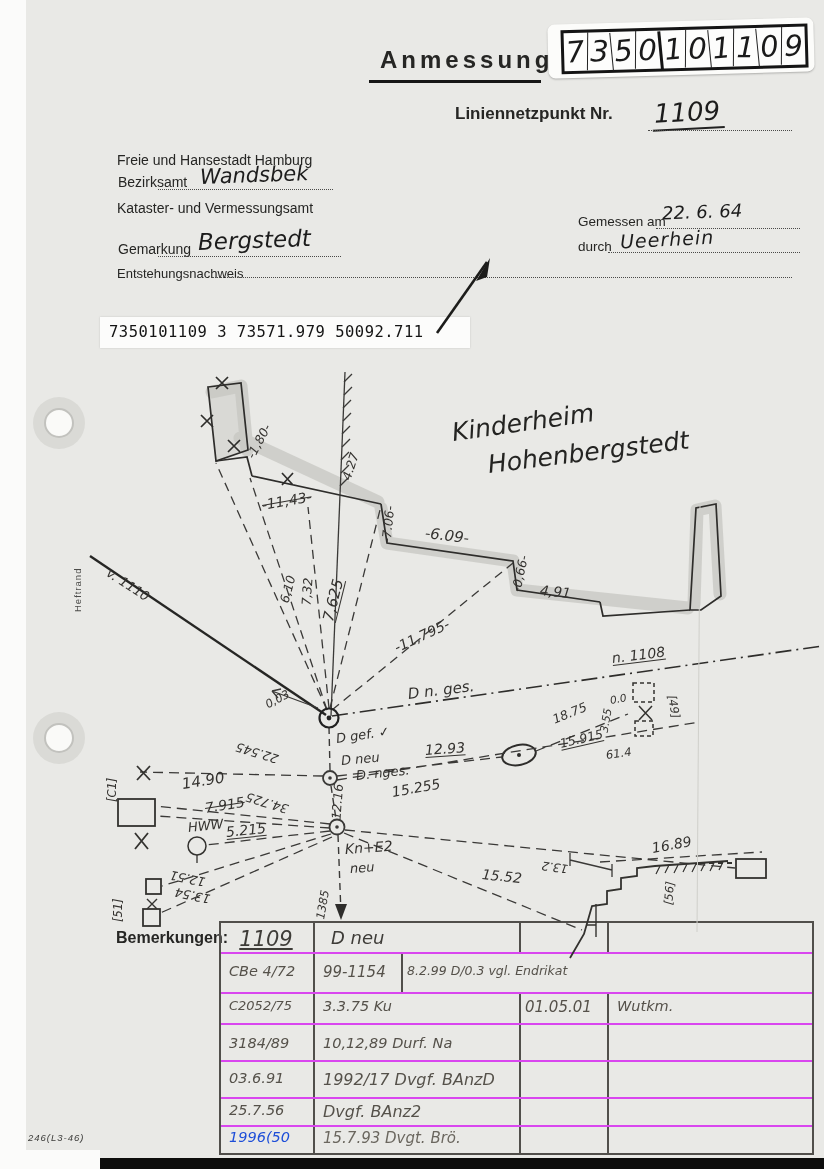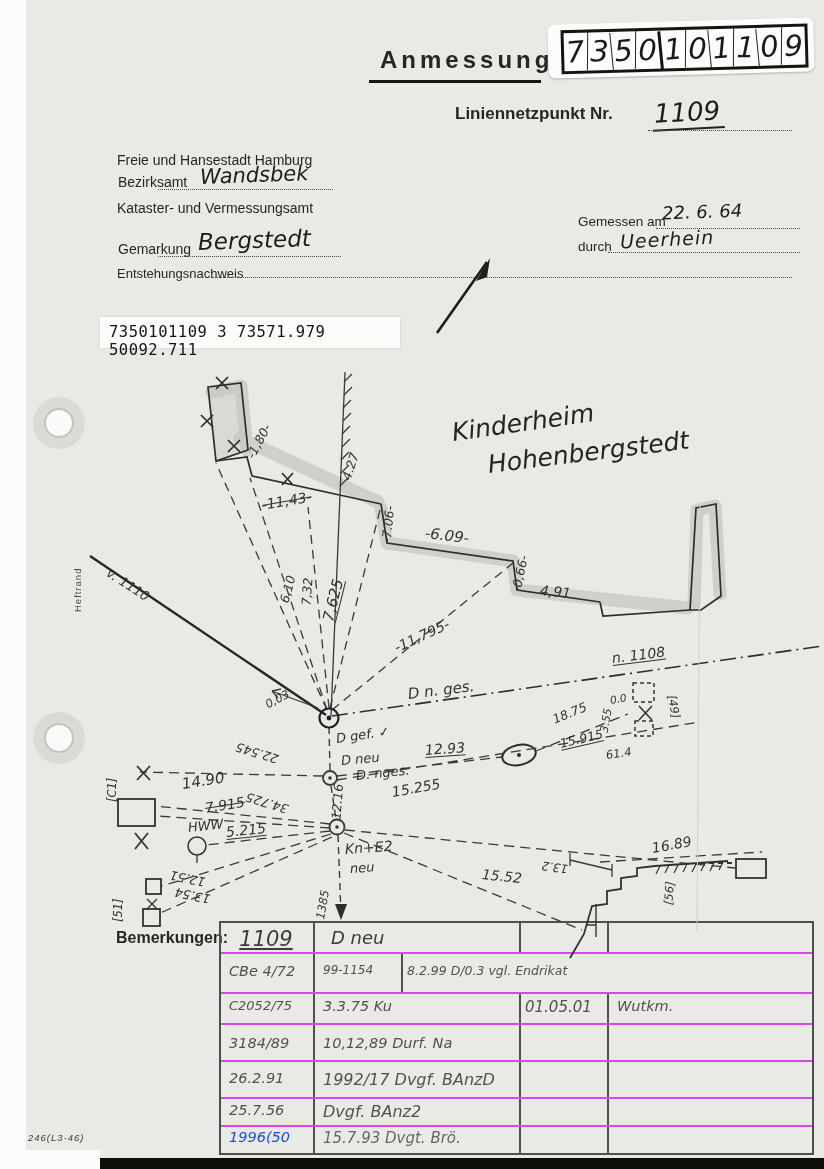--- a/index.html
+++ b/index.html
@@ -28,21 +28,21 @@
          transform:rotate(-1.6deg);box-shadow:0 1px 2px rgba(0,0,0,.25);z-index:3;}
   .idgrid{position:absolute;left:13px;top:6px;display:flex;border:3px solid #141414;background:#fdfdfc;}
   .idgrid .d{width:23px;height:38px;border-left:1.5px solid #222;display:flex;align-items:center;
              justify-content:center;font-family:"DejaVu Sans",sans-serif;font-style:italic;
              font-size:29px;color:#1a1a1a;}
   .idgrid .d:first-child{border-left:none;}
   .idgrid .d.heavy{border-left:3px solid #141414;}
   .idgrid .d:nth-child(odd){transform:rotate(-4deg);}
   .idgrid .d:nth-child(even){transform:rotate(2deg);}
   
-  .coord{left:100px;top:317px;width:300px;height:31px;background:#fcfcfb;z-index:3;
+  .coord{left:100px;top:317px;width:370px;height:31px;background:#fcfcfb;z-index:3;
          box-shadow:0 0 2px rgba(0,0,0,.15);}
   .coord span{position:absolute;left:9px;top:6px;font-size:15.5px;letter-spacing:.5px;color:#141414;}
   
   .rtable{left:219px;top:921px;width:591px;border:2.5px solid #514f4b;z-index:2;background:transparent;}
   .rrow{display:flex;border-top:2px solid #d946ef;}
   .rrow:first-child{border-top:none;}
   .rcell{border-left:2px solid #514f4b;overflow:visible;box-sizing:border-box;
          font-family:"DejaVu Sans",sans-serif;font-style:italic;color:#55514a;
          font-size:14.5px;padding:4px 2px 0 8px;white-space:nowrap;}
   .rcell:first-child{border-left:none;}
@@ -248,37 +248,37 @@
 
 <div class="abs rtable">
   <div class="rrow" style="height:29px;">
     <div class="rcell c1" style="font-size:21px;text-align:center;padding-left:0;color:#3e3c38;"><span class="und">1109</span></div>
     <div class="rcell c2" style="font-size:18px;padding-left:16px;color:#3e3c38;">D neu</div>
     <div class="rcell c3"></div>
     <div class="rcell c4"></div>
   </div>
   <div class="rrow" style="height:38px;">
     <div class="rcell c1" style="padding-top:9px;">CBe 4/72</div>
-    <div class="rcell c3" style="padding-top:9px;font-size:12px;">99-1154</div>
+    <div class="rcell c3" style="padding-top:9px;font-size:15px;">99-1154</div>
     <div class="rcell c4" style="padding-top:9px;font-size:12.5px;padding-left:4px;">8.2.99 D/0.3 vgl. Endrikat</div>
   </div>
   <div class="rrow" style="height:29px;">
     <div class="rcell c1" style="font-size:13px;">C2052/75</div>
     <div class="rcell c2">3.3.75 Ku</div>
     <div class="rcell c3" style="font-size:15px;padding-left:4px;">01.05.01</div>
     <div class="rcell c4">Wutkm.</div>
   </div>
   <div class="rrow" style="height:35px;">
     <div class="rcell c1" style="padding-top:10px;">3184/89</div>
     <div class="rcell c2" style="padding-top:10px;">10,12,89 Durf. Na</div>
     <div class="rcell c3"></div>
     <div class="rcell c4"></div>
   </div>
   <div class="rrow" style="height:35px;">
-    <div class="rcell c1" style="padding-top:8px;">26.2.91</div>
+    <div class="rcell c1" style="padding-top:8px;">03.6.91</div>
     <div class="rcell c2" style="padding-top:8px;font-size:16px;">1992/17 Dvgf. BAnzD</div>
     <div class="rcell c3"></div>
     <div class="rcell c4"></div>
   </div>
   <div class="rrow" style="height:26px;">
     <div class="rcell c1" style="padding-top:3px;">25.7.56</div>
     <div class="rcell c2" style="padding-top:3px;font-size:16px;">Dvgf. BAnz2</div>
     <div class="rcell c3"></div>
     <div class="rcell c4"></div>
   </div>

